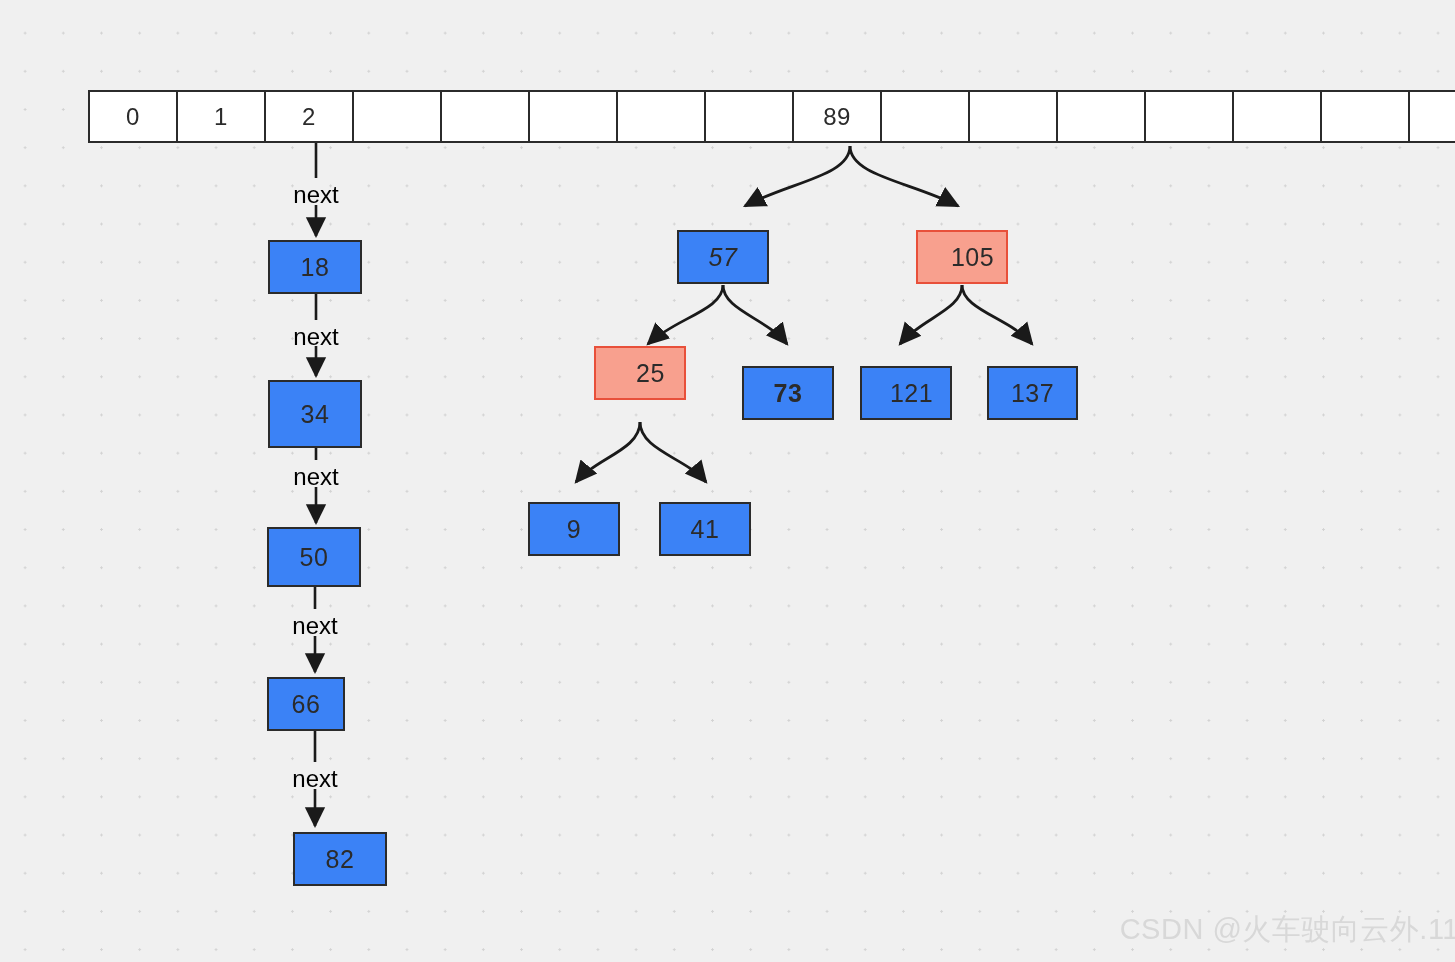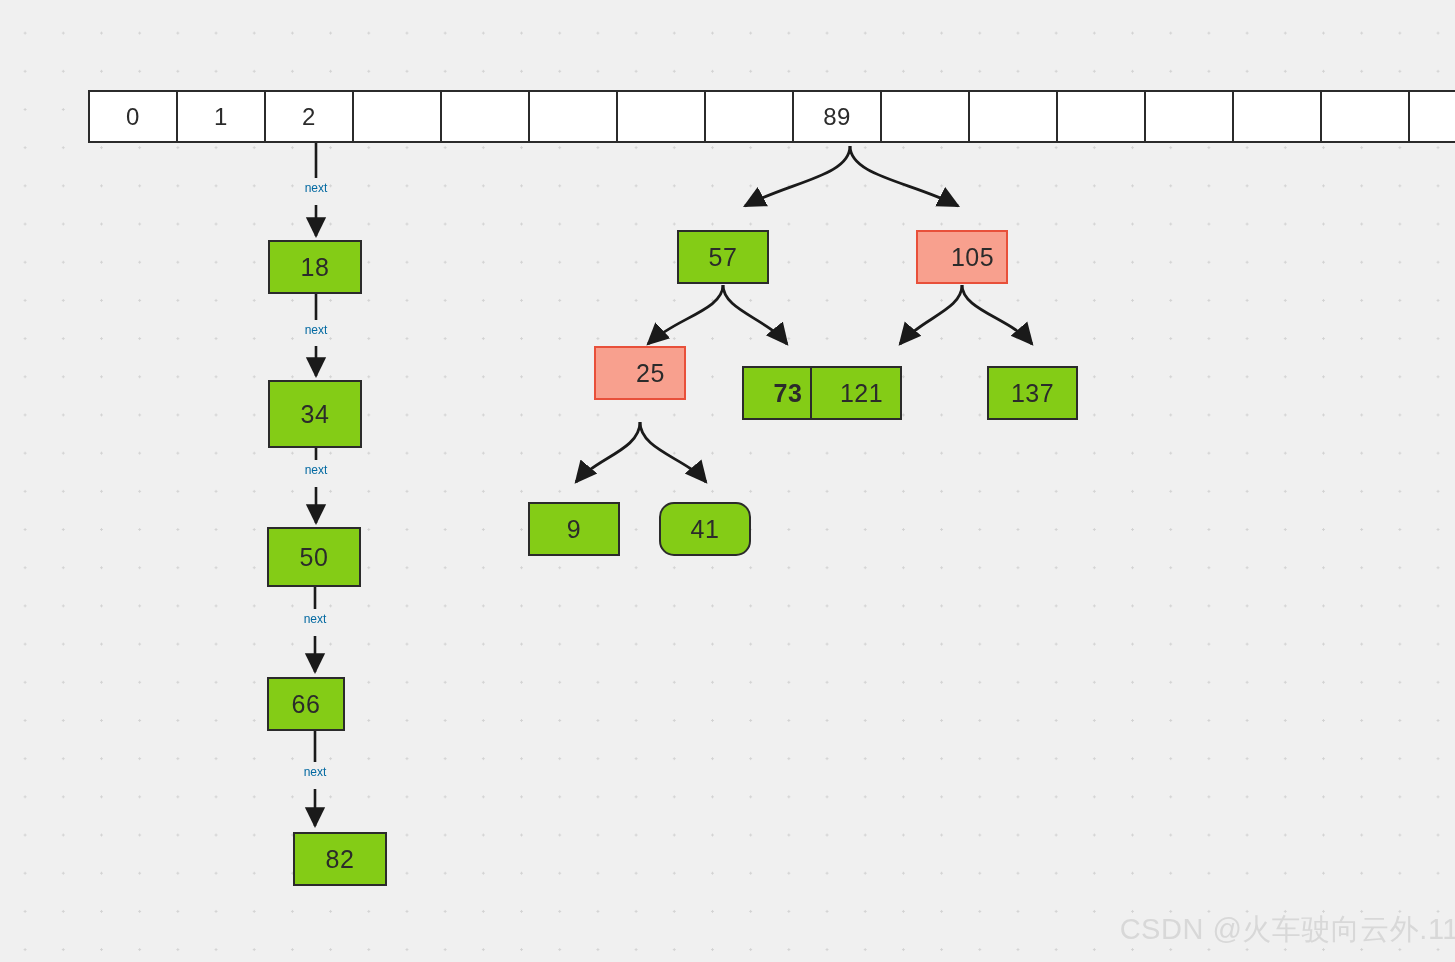--- a/index.html
+++ b/index.html
@@ -56,40 +56,40 @@
   }
   .array-cell:last-child {
     border-right-width: 2px;
   }
 
   
   .node {
     position: absolute;
     box-sizing: border-box;
     border: 2.5px solid #2b2b2b;
-    background: #84cc16;
+    background: #3b82f6;
     display: flex;
     align-items: center;
     justify-content: center;
     font-size: 25px;
     color: #2b2b2b;
     letter-spacing: 0.5px;
   }
   .node.hl {
     background: #f8a08e;
     border-color: #e8503a;
     border-width: 2.5px;
     padding-left: 21px;
   }
 
   
   .edge-label {
     position: absolute;
-    font-size: 12px;
-    color: #0369a1;
+    font-size: 24px;
+    color: #000000;
     white-space: nowrap;
     text-align: center;
   }
 
   
   .watermark {
     position: absolute;
     right: -4px;
     bottom: 12px;
     font-size: 29px;
@@ -166,26 +166,26 @@
   <div class="edge-label" style="left:269px; top:463px; width:94px;">next</div>
   <div class="edge-label" style="left:268px; top:612px; width:94px;">next</div>
   <div class="edge-label" style="left:268px; top:765px; width:94px;">next</div>
 
   <div class="node" style="left:268px; top:240px; width:94px; height:54px;">18</div>
   <div class="node" style="left:268px; top:380px; width:94px; height:68px;">34</div>
   <div class="node" style="left:267px; top:527px; width:94px; height:60px;text-align:right;">50</div>
   <div class="node" style="left:267px; top:677px; width:78px; height:54px;">66</div>
   <div class="node" style="left:270px; top:832px; width:94px; height:54px;margin-left:23px;">82</div>
 
-  <div class="node" style="left:677px; top:230px; width:92px; height:54px;">57</div>
+  <div class="node" style="left:677px; top:230px; width:92px; height:54px;font-style:italic;">57</div>
   <div class="node hl" style="left:916px; top:230px; width:92px; height:54px;">105</div>
 
   <div class="node hl" style="left:594px; top:346px; width:92px; height:54px;">25</div>
   <div class="node" style="left:742px; top:366px; width:92px; height:54px;font-weight:bold;">73</div>
-  <div class="node" style="left:810px; top:366px; width:92px; height:54px;padding-left:11px;">121</div>
+  <div class="node" style="left:860px; top:366px; width:92px; height:54px;padding-left:11px;">121</div>
   <div class="node" style="left:987px; top:366px; width:91px; height:54px;">137</div>
 
   <div class="node" style="left:528px; top:502px; width:92px; height:54px;">9</div>
-  <div class="node" style="left:659px; top:502px; width:92px; height:54px;border-radius:15px;">41</div>
+  <div class="node" style="left:659px; top:502px; width:92px; height:54px;">41</div>
 
   <div class="watermark">CSDN @火车驶向云外.11</div>
 
 </div>
 
 </body></html>

